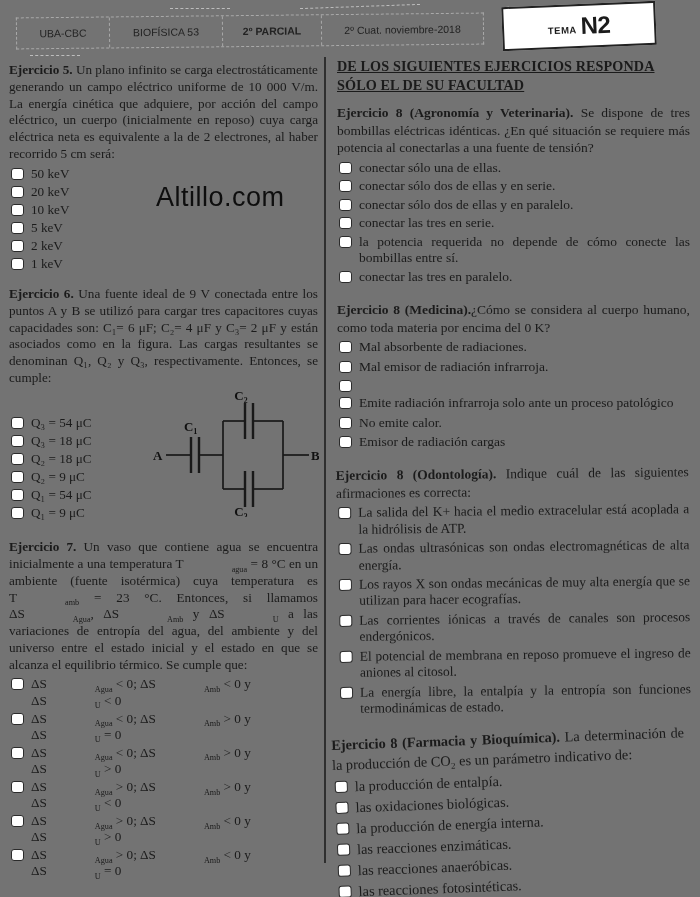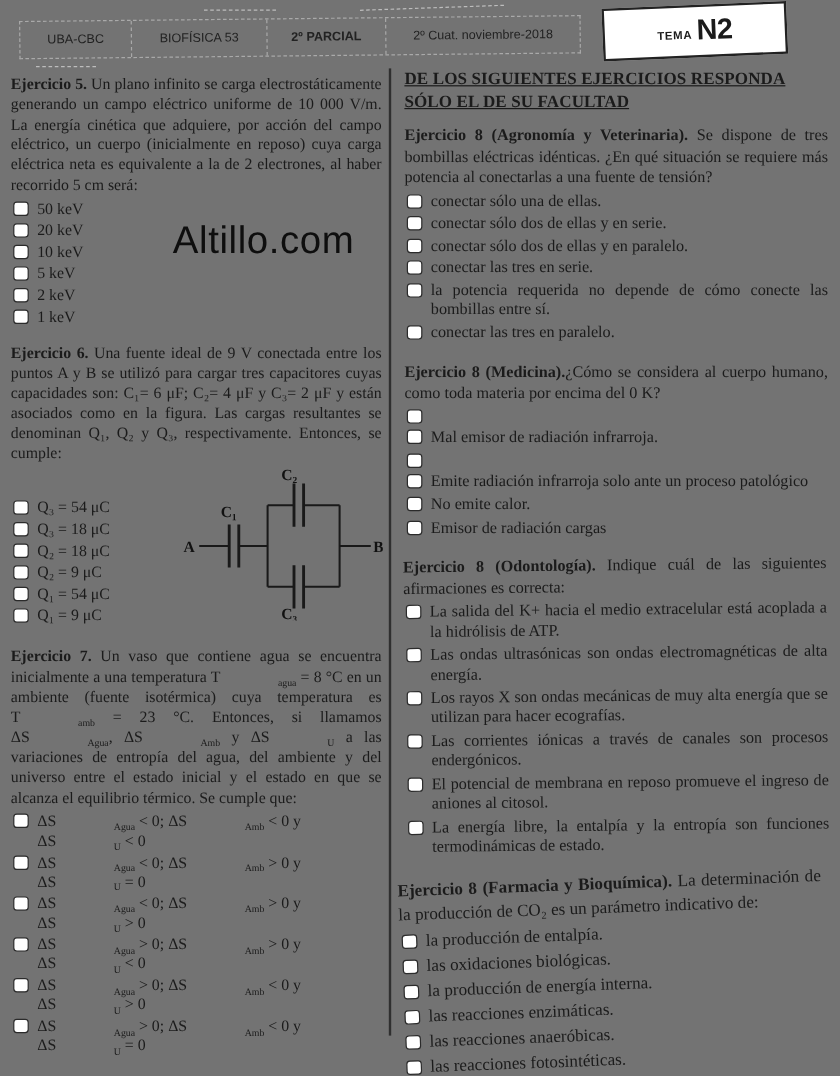--- a/index.html
+++ b/index.html
@@ -16,22 +16,22 @@
   .tema-box{position:absolute;left:502px;top:4px;width:150px;height:40px;border:2px solid #222;
         background:#fff;display:flex;align-items:center;justify-content:center;gap:4px;
         transform:rotate(-2.4deg);font-family:"Liberation Sans",sans-serif;}
   .tema-label{font-size:9.5px;font-weight:bold;letter-spacing:.5px;margin-top:6px;}
   .tema-value{font-size:24px;font-weight:bold;letter-spacing:-.5px;}
   .artifact{position:absolute;border-top:1px dashed #bdbdbd;}
   
   .divider{position:absolute;left:324px;top:57px;width:2px;height:806px;background:#2f2f2f;}
   .col-left{position:absolute;left:9px;top:62px;width:309px;}
   .col-right{position:absolute;left:337px;top:57px;width:353px;}
-  .watermark{position:absolute;left:144px;top:182px;font-family:"Liberation Sans",sans-serif;
-        font-size:32px;color:#0e0e0e;letter-spacing:.5px;}
+  .watermark{position:absolute;left:156px;top:182px;font-family:"Liberation Sans",sans-serif;
+        font-size:27px;color:#0e0e0e;letter-spacing:.5px;}
   
   .para{text-align:justify;font-size:13.2px;line-height:1.27;margin:0;}
   .para .lead{font-weight:bold;}
   .block{margin-bottom:10px;}
   .opt{display:flex;gap:7px;align-items:flex-start;margin:2px 0;cursor:default;}
   .cb{width:11px;height:10px;border:1.4px solid #2b2b2b;border-radius:3px;background:#fff;
         flex:0 0 auto;margin-top:2px;}
   .opt-label{font-size:13.2px;line-height:1.22;}
   .options{margin:3px 0 0 2px;}
   
@@ -260,20 +260,21 @@
           </div>
         </div>
     </div>
 
     <div class="block gap-lg" style="margin-top:16px;">
       <p class="para"><b class="lead">Ejercicio 8 (Medicina).</b><span>¿Cómo se considera al cuerpo humano, como toda materia por encima del 0 K?</span></p>
       <div class="options spread">
 
           <div class="opt">
             <span class="cb"></span>
+            <span class="opt-label">Mal absorbente de radiaciones.</span>
           </div>
 
           <div class="opt">
             <span class="cb"></span>
             <span class="opt-label">Mal emisor de radiación infrarroja.</span>
           </div>
 
           <div class="opt">
             <span class="cb"></span>
           </div>

